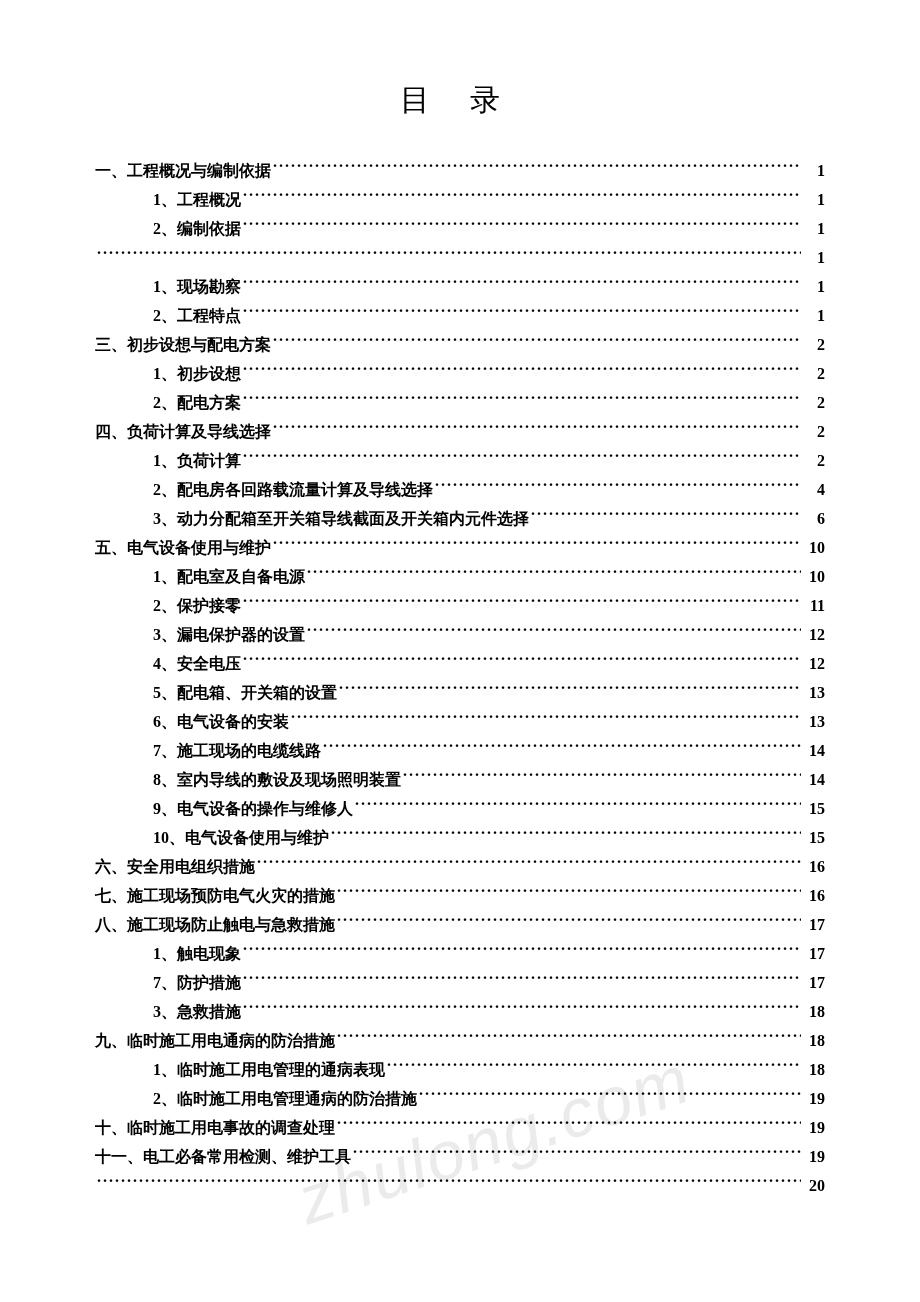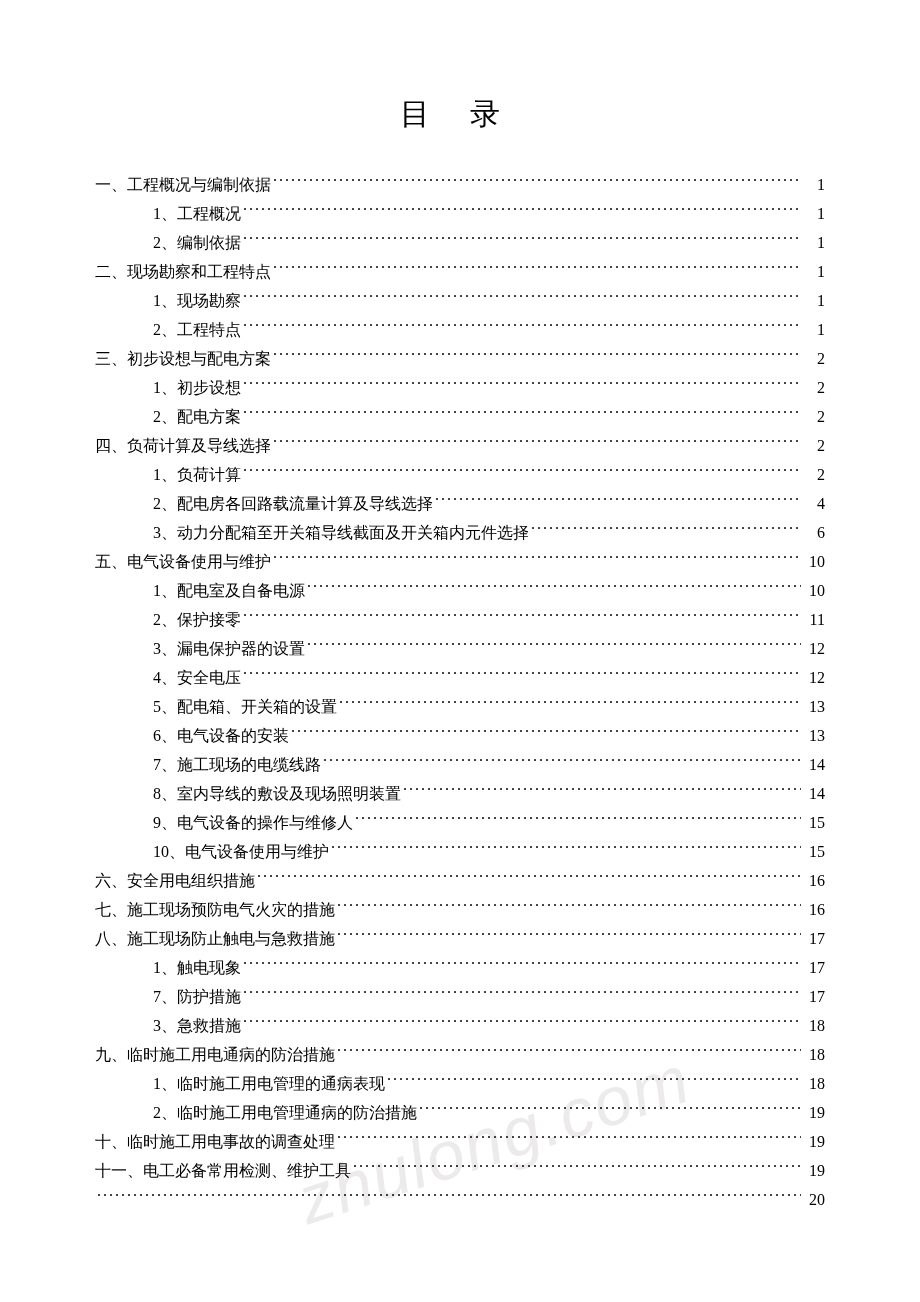--- a/index.html
+++ b/index.html
@@ -15,32 +15,33 @@
     color: #000;
     font-size: 16px;
     position: relative;
     box-sizing: border-box;
     padding: 70px 95px 0 95px;
   }
   .title {
     text-align: center;
     font-size: 30px;
     letter-spacing: 40px;
-    margin: 24px 0 35px 20px;
+    margin: 10px 0 35px 20px;
     font-family: "SimSun", "宋体", serif;
   }
   .toc {
     width: 100%;
   }
   .toc-row {
     display: flex;
     align-items: baseline;
     line-height: 29px;
     height: 29px;
     white-space: nowrap;
+    font-weight: bold;
   }
   .toc-row.indent {
     padding-left: 58px;
   }
   .toc-label {
     flex: 0 0 auto;
   }
   .toc-leader {
     flex: 1 1 auto;
     overflow: hidden;
@@ -99,21 +100,20 @@
         <span class="toc-label">1、工程概况</span>
         <span class="toc-leader"></span>
         <span class="toc-page">1</span>
       </div>
       <div class="toc-row indent">
         <span class="toc-label">2、编制依据</span>
         <span class="toc-leader"></span>
         <span class="toc-page">1</span>
       </div>
       <div class="toc-row">
-        <span class="toc-label">二、现场勘察和工程特点</span>
         <span class="toc-leader"></span>
         <span class="toc-page">1</span>
       </div>
       <div class="toc-row indent">
         <span class="toc-label">1、现场勘察</span>
         <span class="toc-leader"></span>
         <span class="toc-page">1</span>
       </div>
       <div class="toc-row indent">
         <span class="toc-label">2、工程特点</span>

